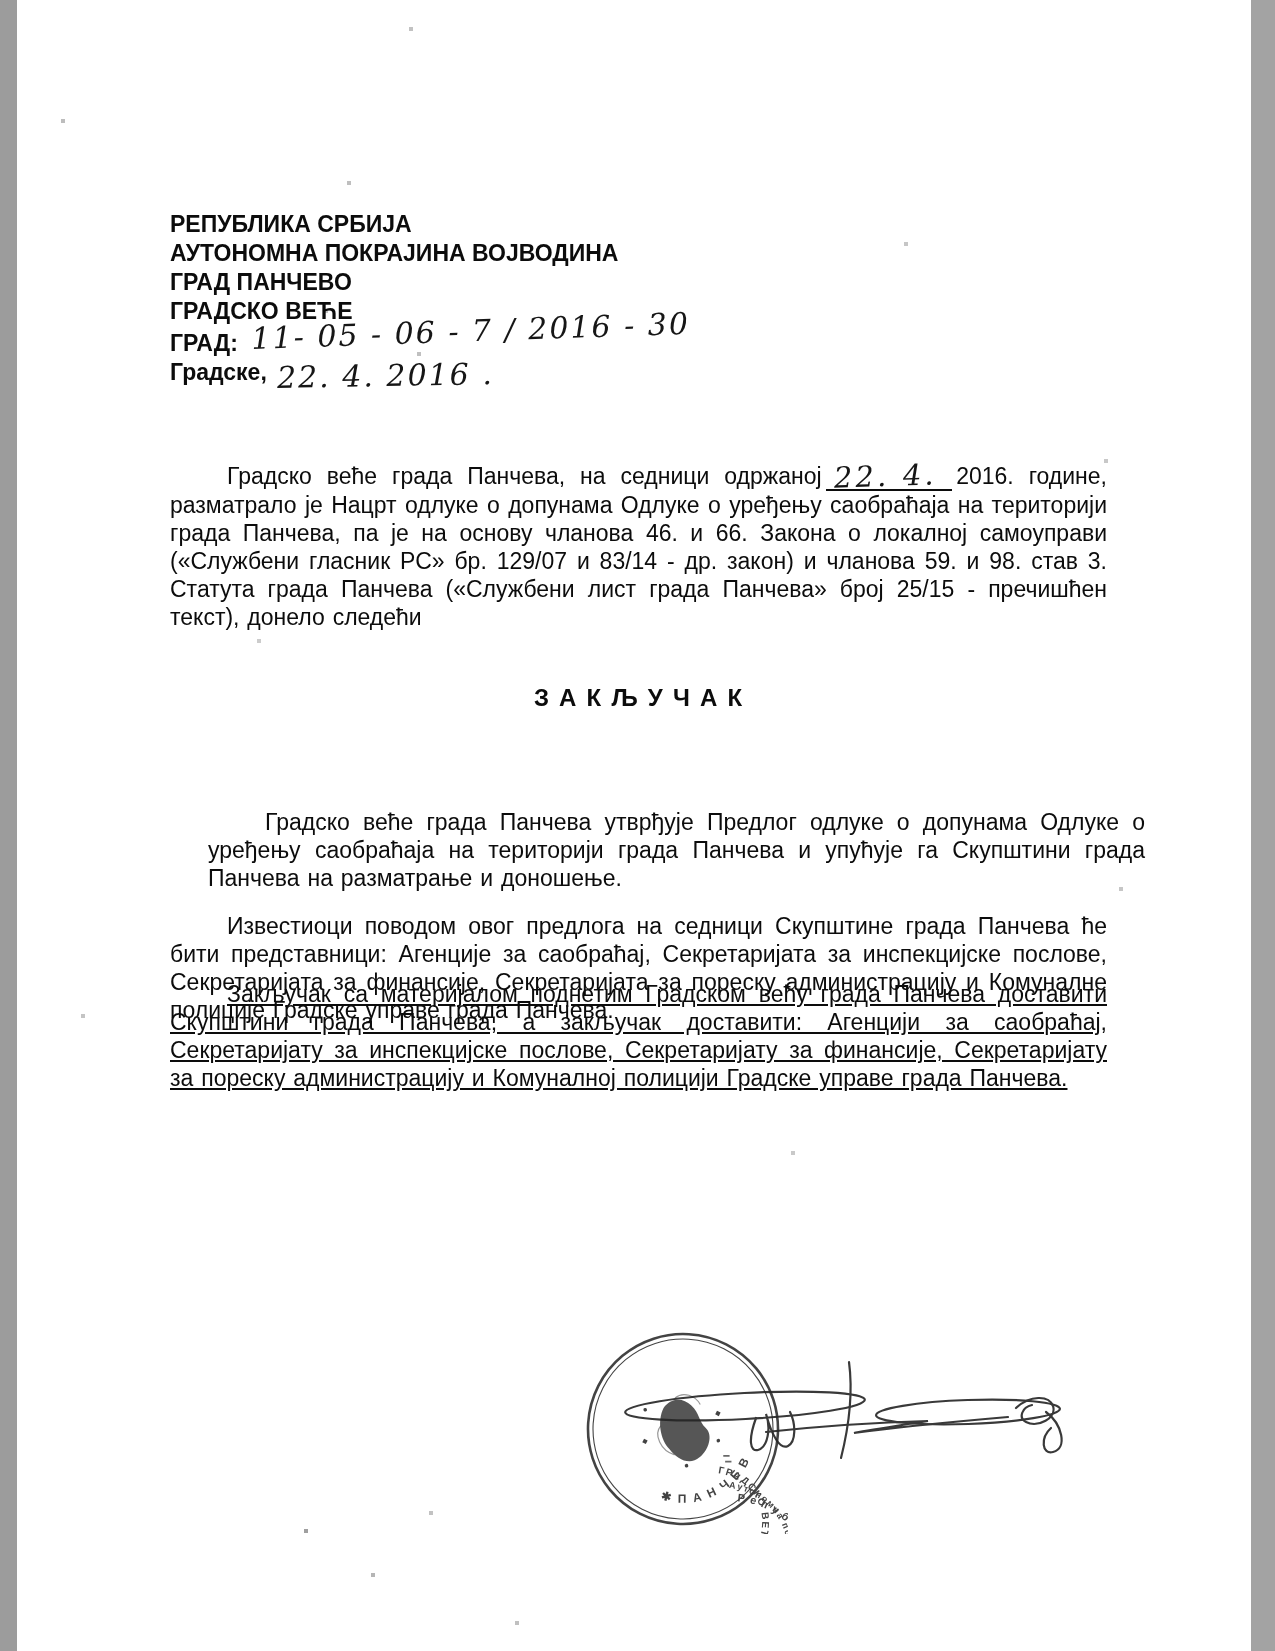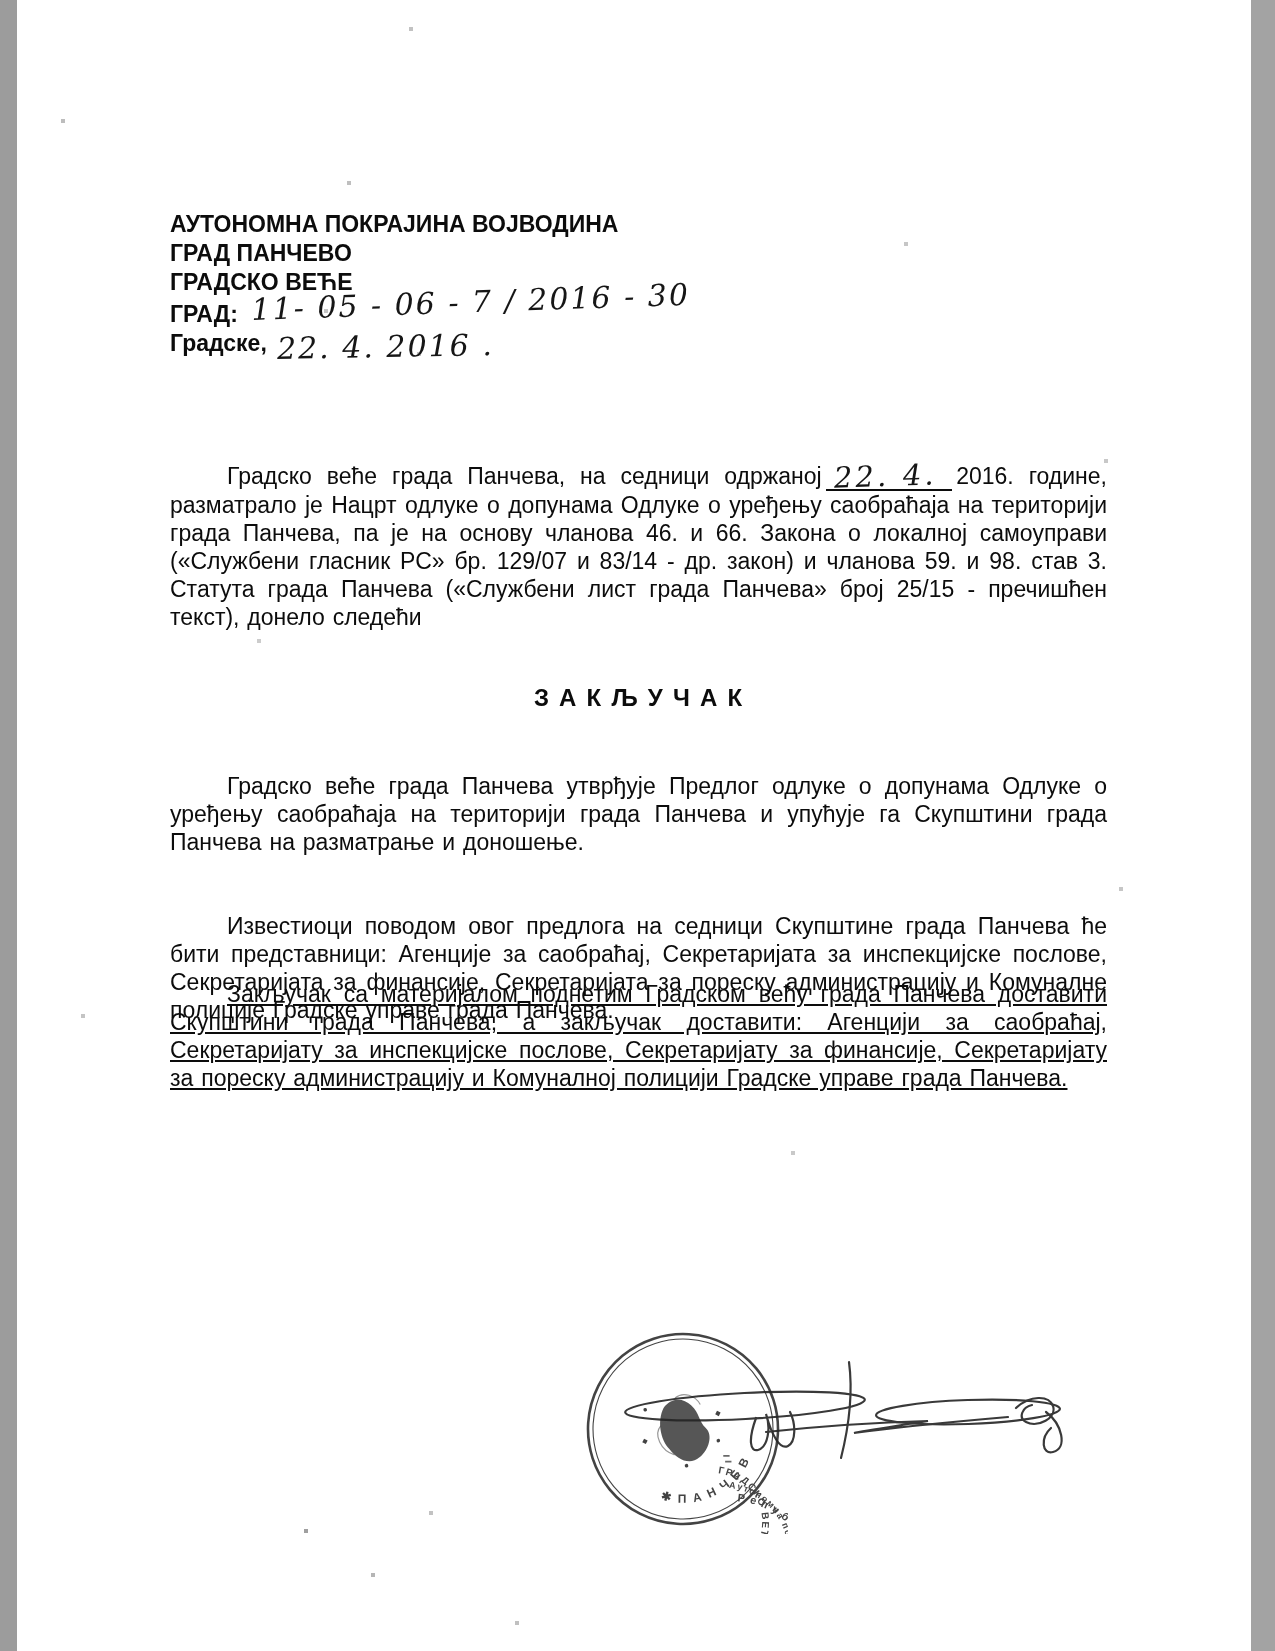--- a/index.html
+++ b/index.html
@@ -33,21 +33,21 @@
     display:inline-block; font-size:30px; letter-spacing:2px;
     transform:rotate(-1deg); position:relative; top:6px; margin-left:10px;
   }
 
   .para {
     position:absolute; left:170px; width:937px;
     font-size:23px; line-height:28px; text-align:justify;
     text-indent:57px; word-spacing:1.5px;
   }
   .p1 { top:460px; }
-  .p2 { top:772px; }
+  .p2 { top:808px;margin-left:38px; }
   .p3 { top:884px;margin-top:28px; }
   .p4 { top:980px;text-decoration:underline; }
 
   .date-underline {
     display:inline-block; text-indent:0;
     border-bottom:2px solid #0c0c0c;
     padding:0 16px 0 8px; margin:0 4px; line-height:1;
   }
   .hand-inline {
     display:inline-block; font-size:29px; letter-spacing:3px;
@@ -84,20 +84,21 @@
 </head>
 <body>
 
 <div class="page">
 
   <div class="scan-edge left"></div>
   <div class="scan-edge right"></div>
   <div class="specks"></div>
 
   <div class="letterhead">
+    <div class="lh-row">РЕПУБЛИКА СРБИЈА</div>
     <div class="lh-row">АУТОНОМНА ПОКРАЈИНА ВОЈВОДИНА</div>
     <div class="lh-row">ГРАД ПАНЧЕВО</div>
     <div class="lh-row">ГРАДСКО ВЕЋЕ</div>
     <div class="lh-row"><span>ГРАД:</span><span class="hand hand-number">11- 05 - 06 - 7 / 2016 - 30</span></div>
     <div class="lh-row"><span>Градске,</span><span class="hand hand-date">22. 4. 2016 .</span></div>
   </div>
 
   <div class="para p1"><span>Градско веће града Панчева, на седници одржаној</span><span class="date-underline"><span class="hand hand-inline">22. 4.</span></span><span>2016. године, разматрало је Нацрт одлуке о допунама Одлуке о уређењу саобраћаја на територији града Панчева, па је на основу чланова 46. и 66. Закона о локалној самоуправи («Службени гласник РС» бр. 129/07 и 83/14 - др. закон) и чланова 59. и 98. став 3. Статута града Панчева («Службени лист града Панчева» број 25/15 - пречишћен текст), донело следећи</span></div>
 
   <div class="para heading">З А К Љ У Ч А К</div>

